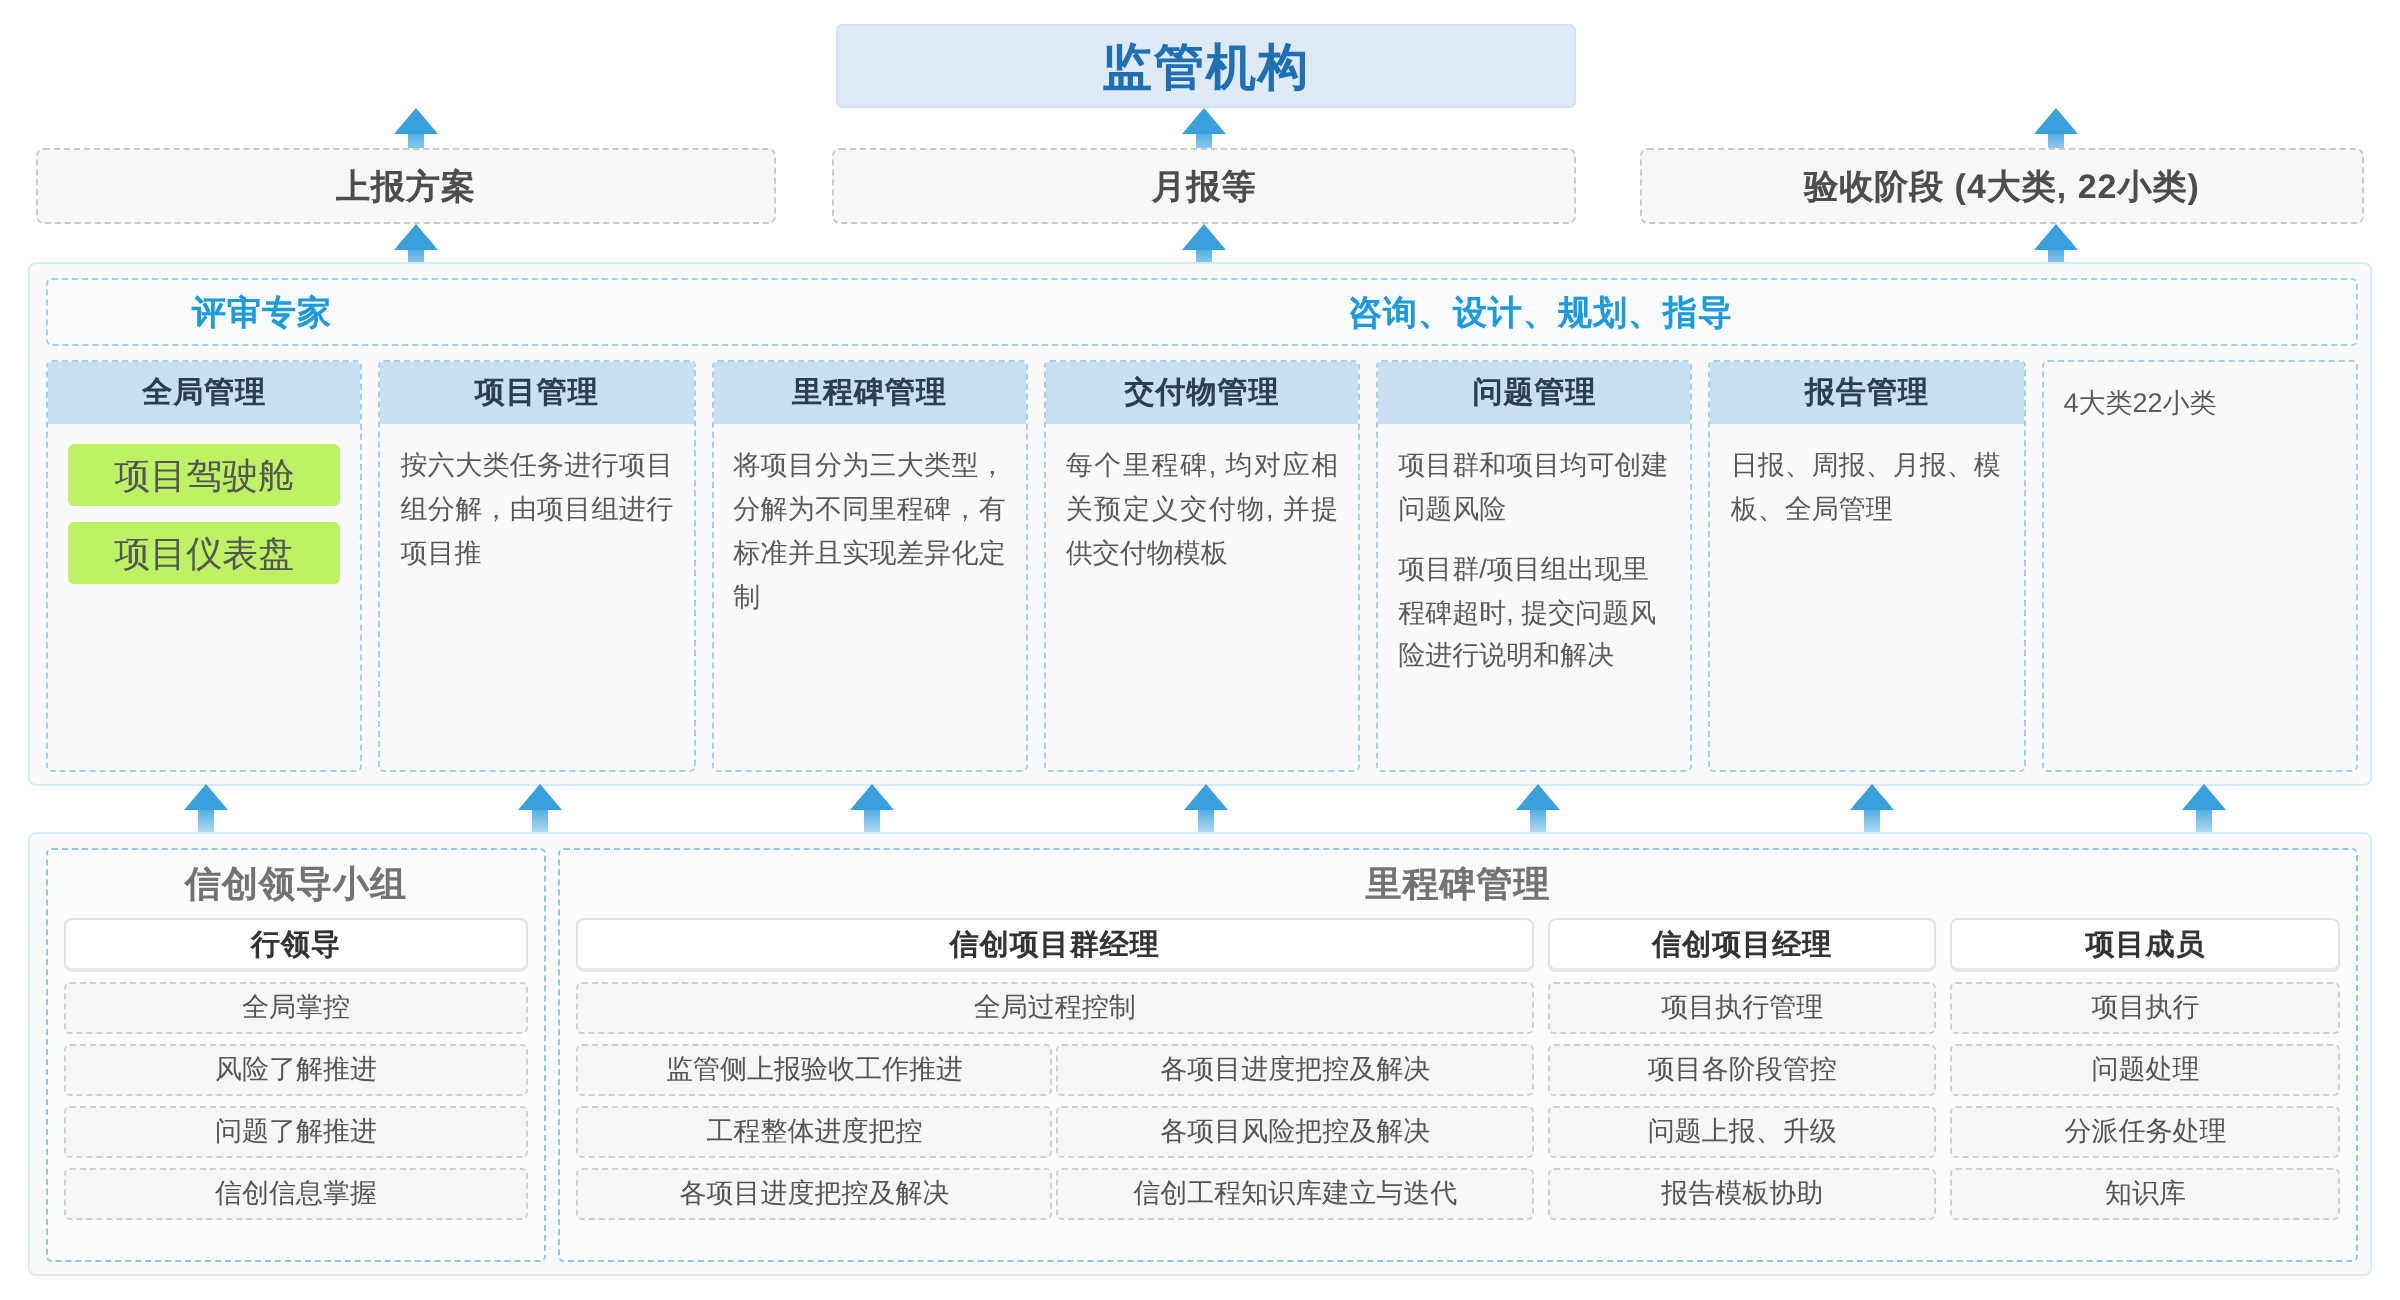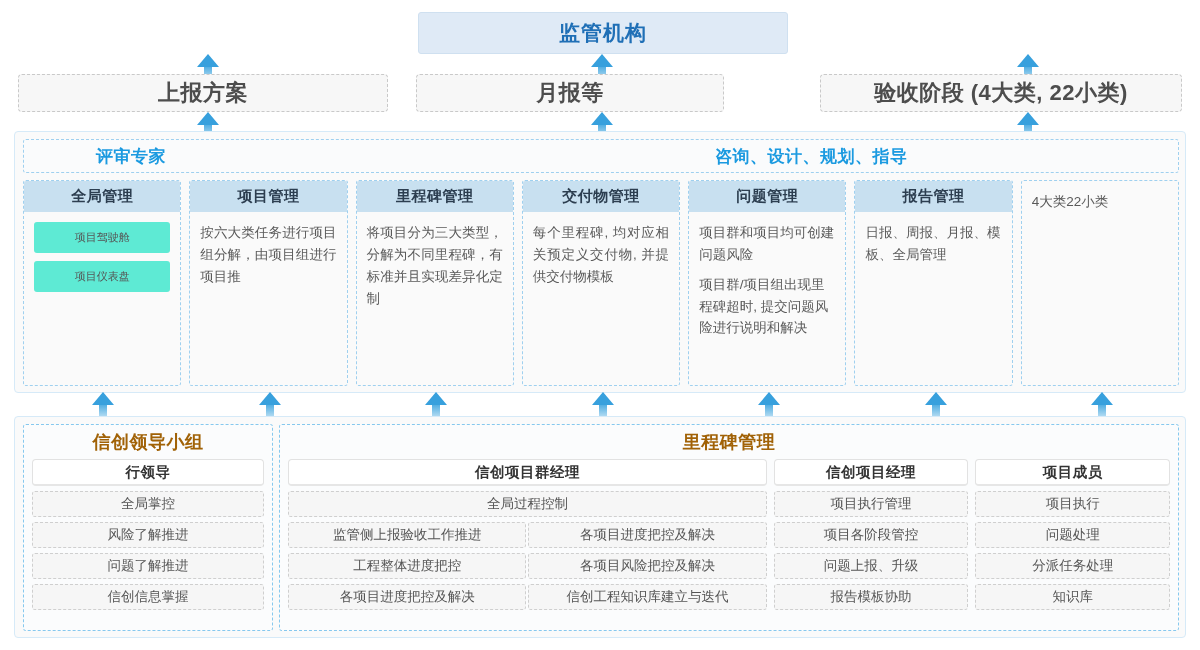--- a/index.html
+++ b/index.html
@@ -34,39 +34,39 @@
   
   .regulator {
     position: absolute;
     left: 418px; top: 12px;
     width: 370px; height: 42px;
     background: #dfeaf6;
     border: 1px solid #cfe0f0;
     border-radius: 3px;
     display: flex; align-items: center; justify-content: center;
     color: #1f6fb6;
-    font-size: 21px; font-weight: bold;
+    font-size: 25px; font-weight: bold;
     letter-spacing: 1px;
     text-align: right;
   }
 
   
   .report-box {
     position: absolute;
     top: 74px; height: 38px;
     background: #f7f7f7;
     border: 1px dashed #c9c9c9;
     border-radius: 4px;
     display: flex; align-items: center; justify-content: center;
     color: #4d4d4d;
-    font-size: 22px; font-weight: bold;
+    font-size: 17px; font-weight: bold;
     letter-spacing: 0.5px;
   }
   #report-0 { left: 18px;  width: 370px; }
-  #report-1 { left: 416px; width: 308px; }
+  #report-1 { left: 416px; width: 372px; }
   #report-2 { left: 820px; width: 362px; }
 
   
   .mid-panel {
     position: absolute;
     left: 14px; top: 131px;
     width: 1172px; height: 262px;
     background: #fafafa;
     border: 1px solid #d6eaf8;
     border-radius: 4px;
@@ -80,21 +80,21 @@
     background: #fafbfc;
   }
   .role-label {
     position: absolute;
     top: 5px;
     color: #1b9ae0;
     font-size: 17px; font-weight: bold;
     letter-spacing: 0.5px;
   }
   #role-0 { left: 42px; margin-left: 30px; }
-  #role-1 { left: 650px; margin-left: 41px; }
+  #role-1 { left: 650px; }
 
   
   .cards {
     position: absolute;
     left: 8px; top: 48px;
     width: 1156px; height: 206px;
     display: flex;
     gap: 8px;
   }
   .card {
@@ -121,26 +121,26 @@
   }
   .card-para {
     color: #5a5a5a;
     font-size: 13.5px;
     line-height: 1.62;
     text-align: justify;
     text-align-last: left;
   }
   .card-para.nojust { text-align: left; }
   .pill {
-    background: #5eead4;
+    background: #bef264;
     border-radius: 3px;
     height: 31px;
     display: flex; align-items: center; justify-content: center;
     color: #555;
-    font-size: 11px;
+    font-size: 18px;
   }
 
   
   .bottom-panel {
     position: absolute;
     left: 14px; top: 416px;
     width: 1172px; height: 222px;
     background: #fafafa;
     border: 1px solid #d6eaf8;
     border-radius: 4px;
@@ -153,21 +153,21 @@
     background: #fbfcfd;
   }
   #group-leader { left: 8px;  width: 250px; }
   #group-exec   { left: 264px; width: 900px; }
 
   .group-title {
     position: absolute;
     top: 5px;
     width: 100%;
     text-align: center;
-    color: #a16207;
+    color: #737373;
     font-size: 18px; font-weight: bold;
     letter-spacing: 0.5px;
   }
 
   .group-cols {
     position: absolute;
     left: 8px; right: 8px; top: 34px; bottom: 7px;
     display: flex;
     gap: 7px;
   }

